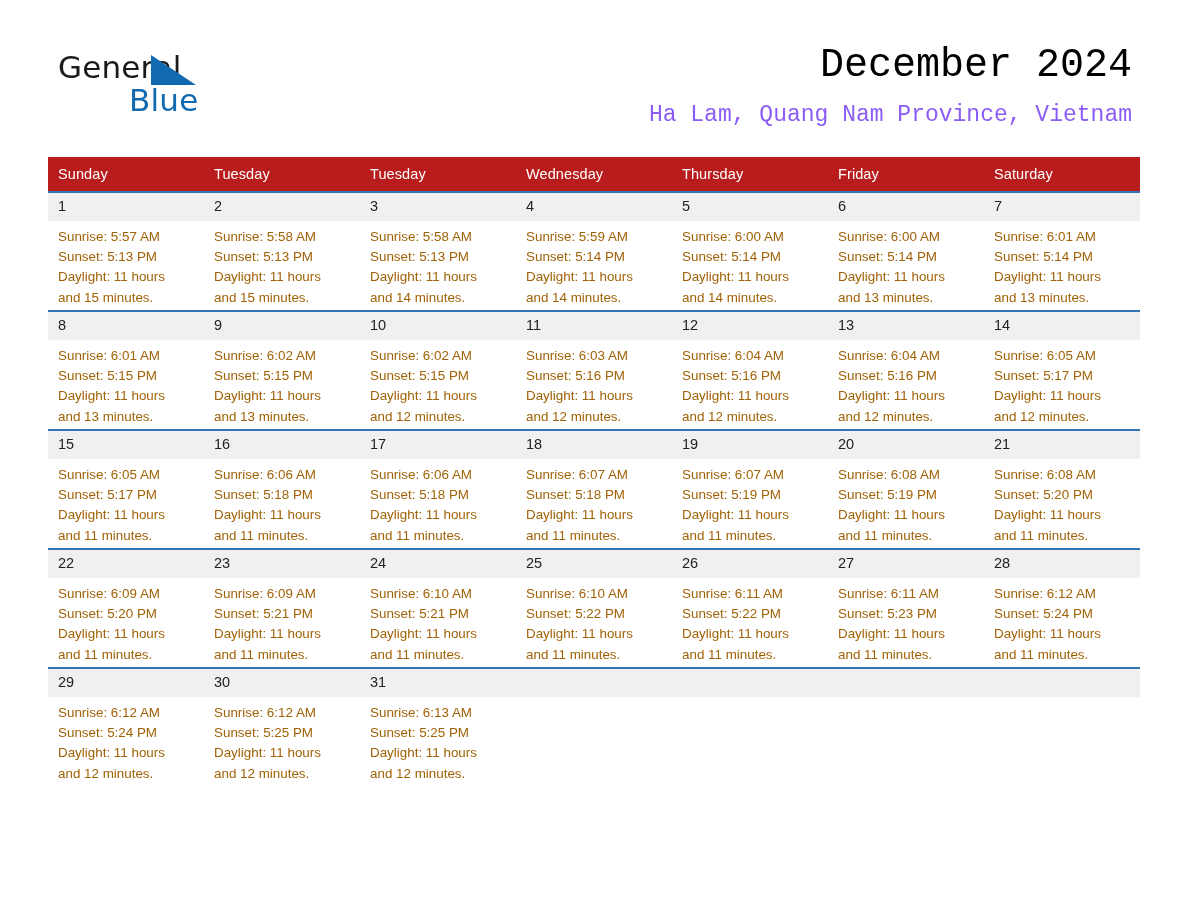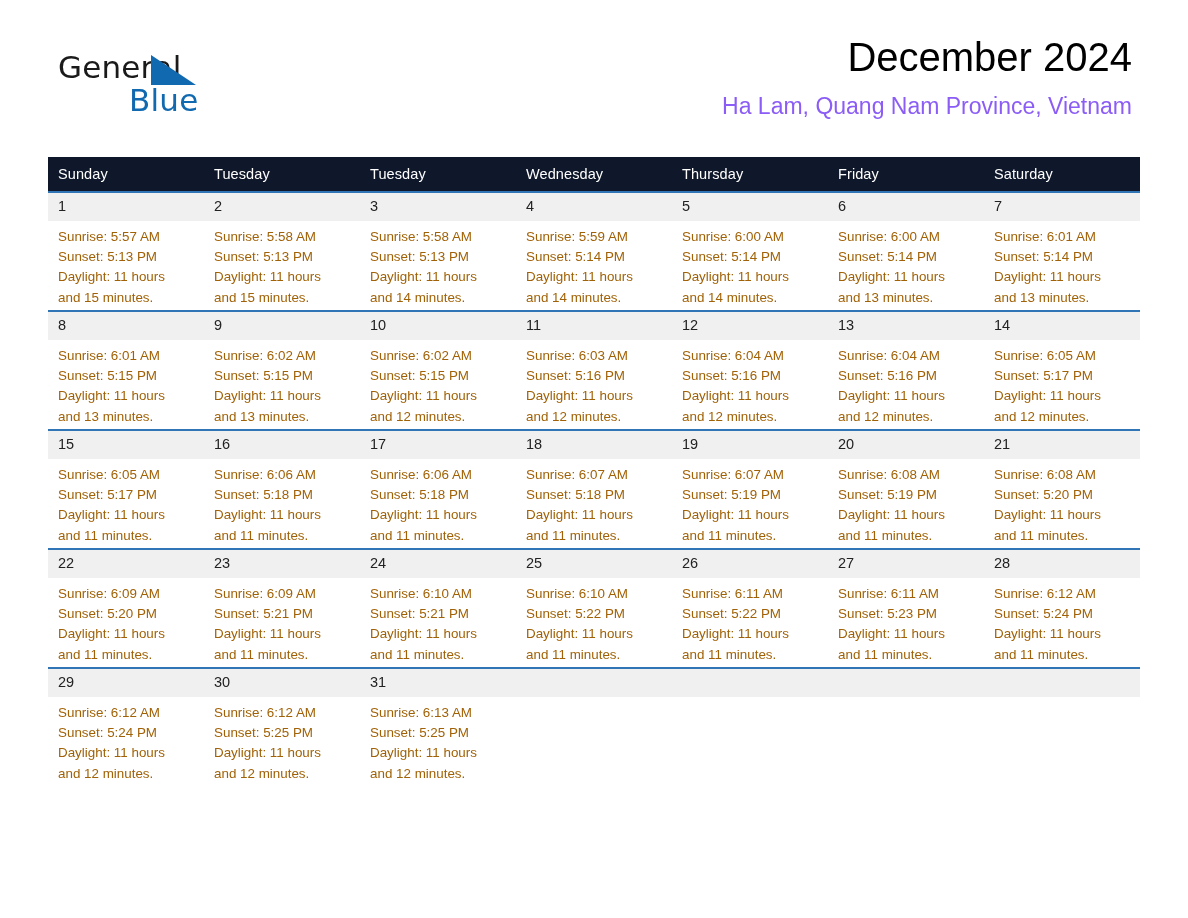--- a/index.html
+++ b/index.html
@@ -62,22 +62,23 @@
     font-size: 31px;
     color: #1169b0;
     font-family: "DejaVu Sans", sans-serif;
     font-weight: 400;
     letter-spacing: 0.2px;
   }
 
   .title-block {
     position: absolute;
     right: 56px;
-    top: 35px;
+    top: 44px;
     text-align: right;
+    font-family: Liberation Mono, monospace;
   }
   .cal-title {
     font-size: 40px;
     font-weight: 400;
     color: #000000;
     letter-spacing: 0px;
     line-height: 1.1;
     white-space: nowrap;
   }
   .cal-subtitle {
@@ -94,21 +95,21 @@
     left: 48px;
     top: 157px;
     width: 1092px;
   }
   table.calendar {
     width: 1092px;
     border-collapse: collapse;
     table-layout: fixed;
   }
   table.calendar th {
-    background: #0f172a;
+    background: #b91c1c;
     color: #ffffff;
     font-size: 14.5px;
     font-weight: 400;
     text-align: left;
     padding: 8px 0 9px 10px;
     height: 17px;
     letter-spacing: 0.1px;
   }
   td.daycell {
     vertical-align: top;

